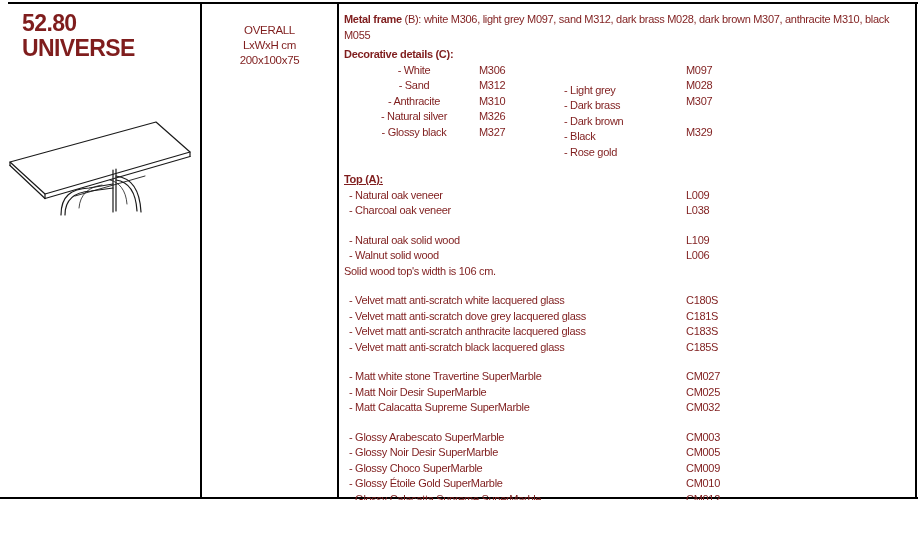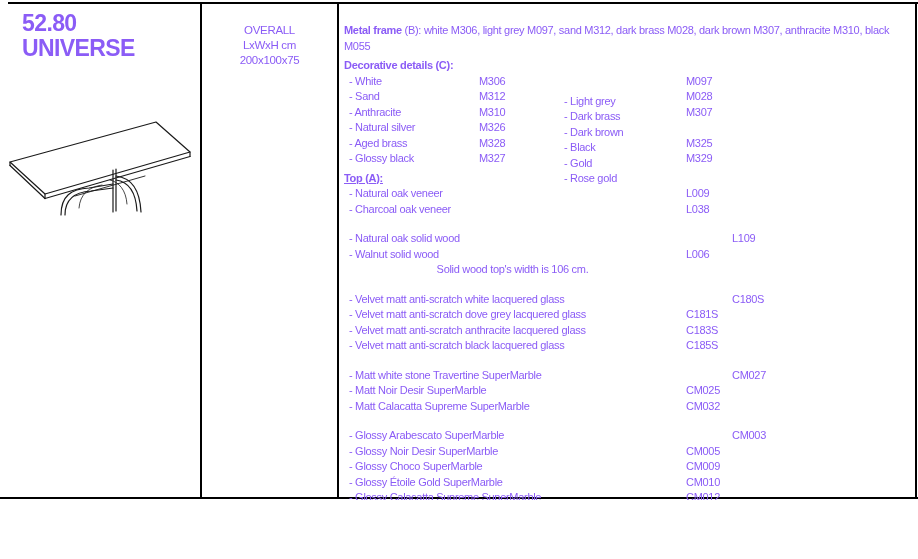--- a/index.html
+++ b/index.html
@@ -1,21 +1,21 @@
 <!DOCTYPE html>
 <html><head>
 <meta charset="utf-8">
 <style>
   * { margin:0; padding:0; box-sizing:border-box; }
   html,body { background:#ffffff; }
   .sheet {
     position:relative;
     width:918px; height:500px;
     background:#ffffff;
-    color:#8b5cf6;
+    color:#7f1d1d;
     font-family:"Liberation Sans", sans-serif;
     letter-spacing:-0.3px;
     overflow:hidden;
   }
   
   .rule { position:absolute; background:#000; }
   .rule-top    { left:8px; right:0; top:2px; height:2px; }
   .rule-bottom { left:0; right:0; bottom:1px; height:2px; }
   .rule-div1   { left:200px; top:2px; bottom:1px; width:2px; }
   .rule-div2   { left:337px; top:2px; bottom:1px; width:2px; }
@@ -35,35 +35,35 @@
     text-align:center; padding-top:23px;
     font-size:11.5px; line-height:15px;
   }
 
   
   .col-right {
     position:absolute; left:338px; top:0; width:577px; height:557px;
     font-size:11px; line-height:15.5px;
     padding:0 8px 0 6px;
   }
-  .para { padding-top:23px; }
+  .para { padding-top:12px; }
   .para b { font-weight:bold; }
   .section-heading { font-weight:bold; margin-top:4px; }
-  .section-heading.top-heading { margin-top:4px;text-decoration:underline; }
+  .section-heading.top-heading { margin-top:32px;text-decoration:underline; }
 
   .deco-row, .top-row { display:flex; height:15.5px; line-height:15.5px; padding-left:5px; }
-  .deco-row .dn  { width:130px; }
+  .deco-row .dn  { width:130px;text-align:center; }
   .deco-row .dc  { width:85px; }
   .deco-row .dn2 { width:122px;margin-top:20px; }
   .deco-row .dc2 { flex:1; }
   .top-row .tn { width:337px; }
   .top-row .tc { width:62px; }
   .top-row .badge { font-weight:bold; font-style:italic; }
-  .top-row.gap { margin-top:14px;gap:46px; }
-  .top-row.note { padding-left:0;text-align:center; }
+  .top-row.gap { margin-top:14px; }
+  .top-row.note { padding-left:0; }
 </style>
 </head>
 <body>
 
 <div class="sheet">
 
   <div class="rule rule-top"></div>
   <div class="rule rule-bottom"></div>
   <div class="rule rule-div1"></div>
   <div class="rule rule-div2"></div>
@@ -132,26 +132,20 @@
     <span class="dn2">- Dark brown</span>
     <span class="dc2">M307</span>
   </div>
 
   <div class="deco-row">
     <span class="dn">- Natural silver</span>
     <span class="dc">M326</span>
     <span class="dn2">- Black</span>
   </div>
 
-  <div class="deco-row">
-    <span class="dn">- Aged brass</span>
-    <span class="dc">M328</span>
-    <span class="dn2">- Gold</span>
-    <span class="dc2">M325</span>
-  </div>
 
   <div class="deco-row">
     <span class="dn">- Glossy black</span>
     <span class="dc">M327</span>
     <span class="dn2">- Rose gold</span>
     <span class="dc2">M329</span>
   </div>
 </div>
 
     <div class="section-heading top-heading">Top (A):</div>

